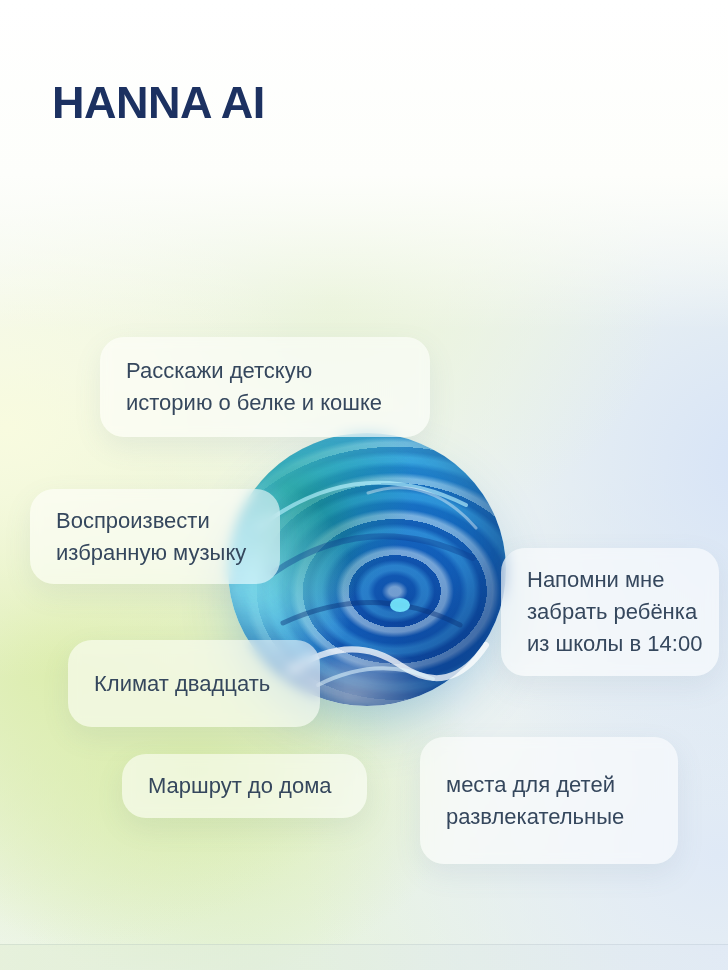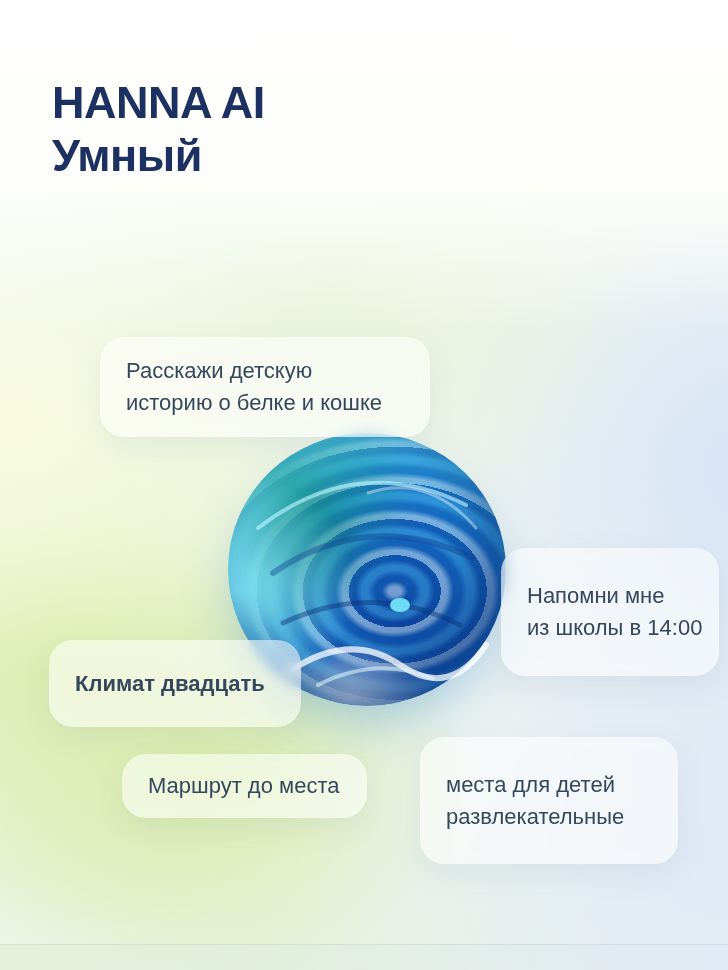--- a/index.html
+++ b/index.html
@@ -48,21 +48,21 @@
     flex-direction: column;
     justify-content: center;
     padding: 0 26px;
     box-sizing: border-box;
   }
   .bubble .line { white-space: nowrap; }
   .bubble-story    { left: 100px; top: 337px; width: 330px; height: 100px; }
   .bubble-screen   { left: 455px; top: 399px; width: 203px; height:  63px; }
   .bubble-music    { left:  30px; top: 489px; width: 250px; height:  95px; }
   .bubble-reminder { left: 487px; top: 548px; width: 218px; height: 128px; margin-left: 14px; }
-  .bubble-climate  { left:  49px; top: 640px; width: 252px; height:  87px; font-weight: bold; }
+  .bubble-climate  { left:  68px; top: 640px; width: 252px; height:  87px; }
   .bubble-route    { left: 122px; top: 754px; width: 245px; height:  64px; }
   .bubble-places   { left: 420px; top: 737px; width: 258px; height: 127px; }
   .orb {
     position: absolute;
     left: 228px;
     top: 433px;
     width: 278px;
     height: 273px;
     border-radius: 50%;
     background:
@@ -93,53 +93,57 @@
     border-top: 1px solid rgba(110, 135, 150, 0.14);
   }
 </style>
 </head>
 <body>
 
 <div class="screen">
 
   <div class="title-block">
     <div>HANNA AI</div>
-    <div>Умный</div>
   </div>
 
   <div class="orb">
     <svg viewBox="0 0 278 273">
       <path d="M 30 95 Q 130 18 238 72" fill="none" stroke="rgba(185,242,255,0.65)" stroke-width="4" stroke-linecap="round"></path>
       <path d="M 45 140 Q 140 75 245 125" fill="none" stroke="rgba(12,60,140,0.40)" stroke-width="6" stroke-linecap="round"></path>
       <path d="M 55 190 Q 145 148 232 192" fill="none" stroke="rgba(10,50,120,0.45)" stroke-width="5" stroke-linecap="round"></path>
       <path d="M 62 238 Q 122 198 172 232 T 258 212" fill="none" stroke="rgba(255,255,255,0.75)" stroke-width="6" stroke-linecap="round"></path>
       <path d="M 90 252 Q 150 222 205 246" fill="none" stroke="rgba(230,250,255,0.55)" stroke-width="4" stroke-linecap="round"></path>
       <ellipse cx="172" cy="172" rx="10" ry="7" fill="rgba(120,235,255,0.9)"></ellipse>
       <path d="M 140 60 Q 200 40 248 95" fill="none" stroke="rgba(255,255,255,0.40)" stroke-width="3" stroke-linecap="round"></path>
     </svg>
   </div>
 
   <div class="bubble bubble-story">
     <div class="line">Расскажи детскую</div>
     <div class="line">историю о белке и кошке</div>
   </div>
 
 
+  <div class="bubble bubble-music">
+    <div class="line">Воспроизвести</div>
+    <div class="line">избранную музыку</div>
+  </div>
 
   <div class="bubble bubble-reminder">
     <div class="line">Напомни мне</div>
+    <div class="line">забрать ребёнка</div>
     <div class="line">из школы в 14:00</div>
   </div>
 
   <div class="bubble bubble-climate">
     <div class="line">Климат двадцать</div>
   </div>
 
   <div class="bubble bubble-route">
-    <div class="line">Маршрут до места</div>
+    <div class="line">Маршрут до дома</div>
   </div>
 
   <div class="bubble bubble-places">
     <div class="line">места для детей</div>
     <div class="line">развлекательные</div>
   </div>
 
   <div class="footer-band"></div>
 
 </div>

